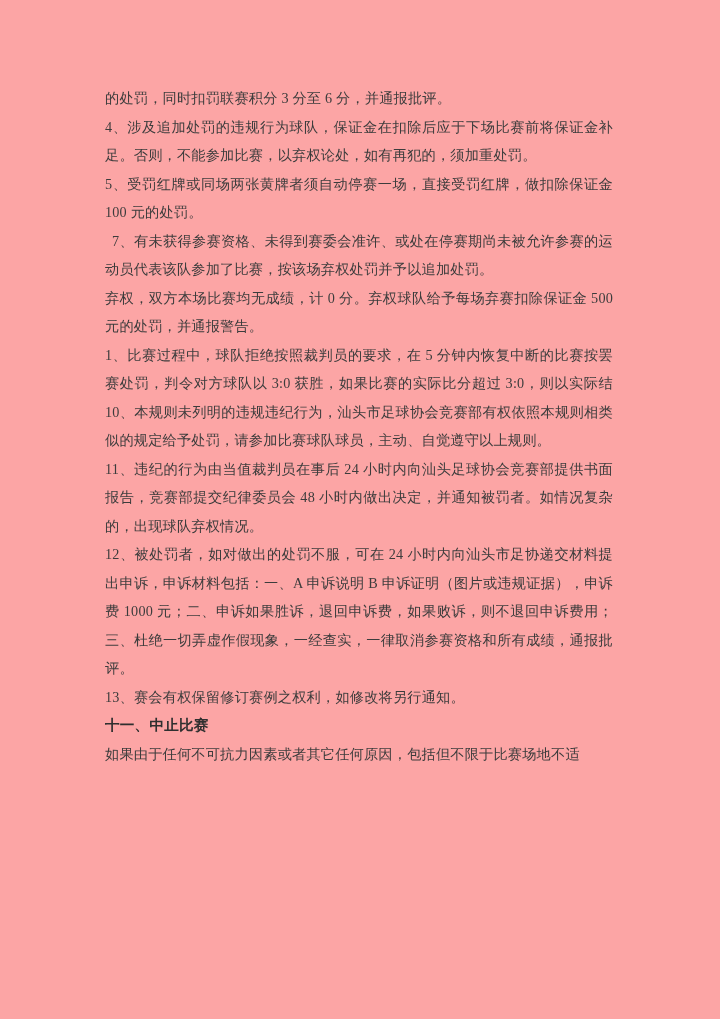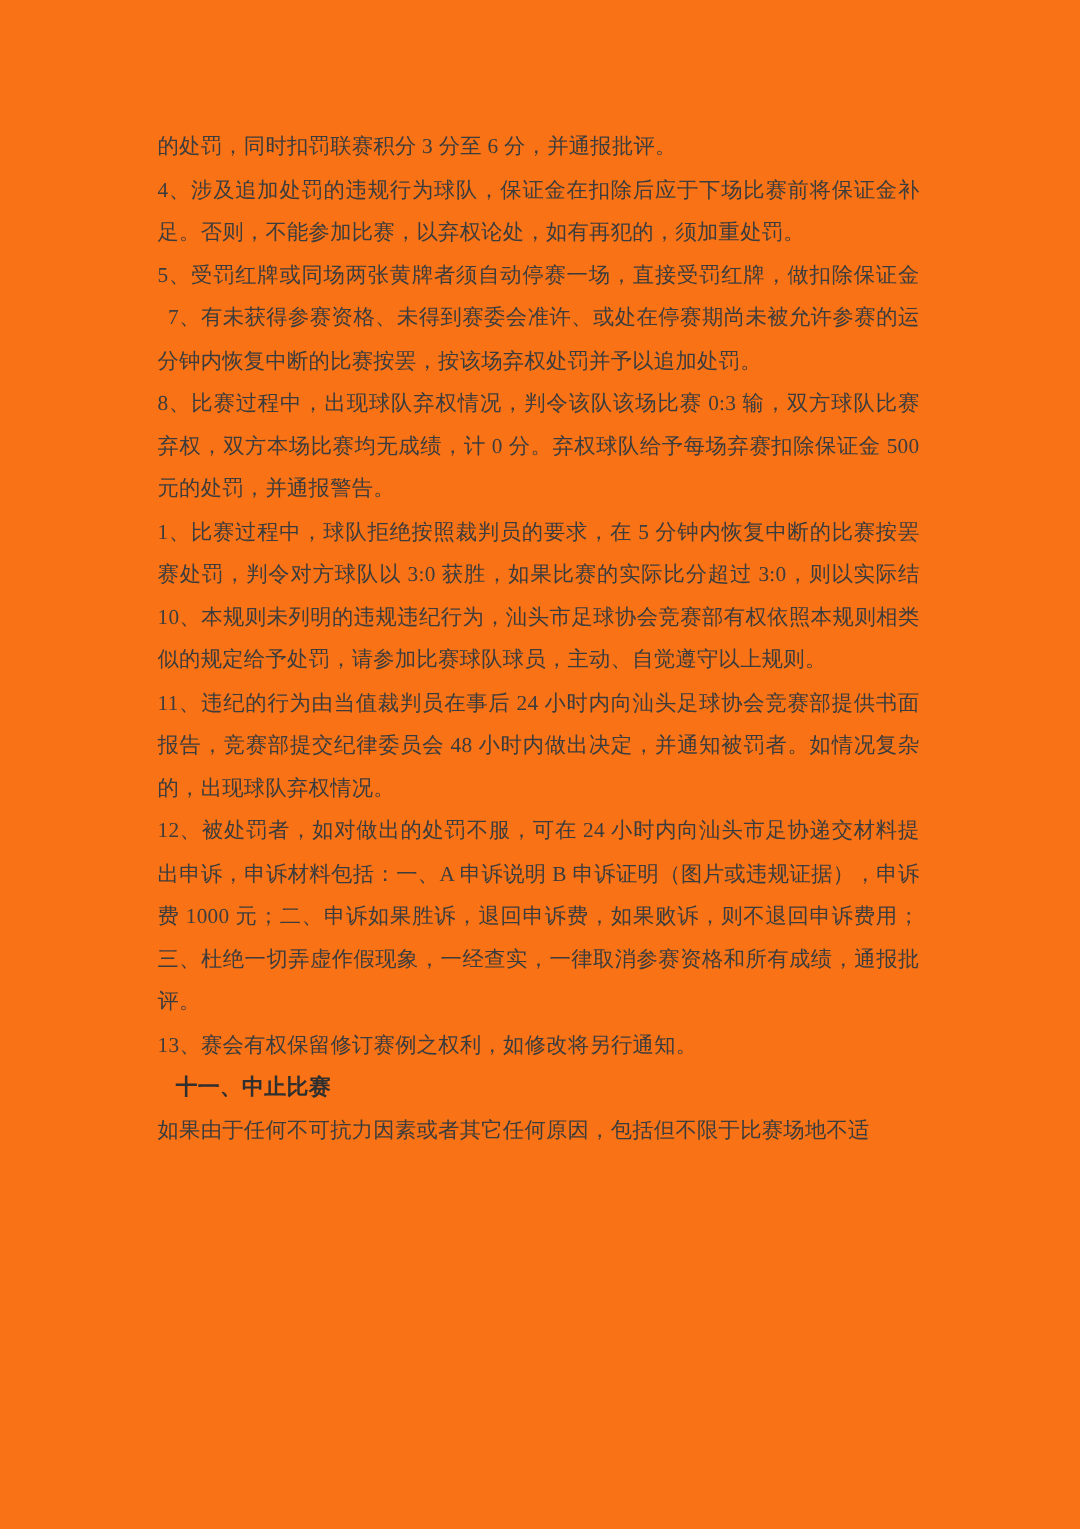--- a/index.html
+++ b/index.html
@@ -12,21 +12,21 @@
     height: 1019px;
     position: relative;
     overflow: hidden;
     font-family: "Liberation Serif", "DejaVu Serif", serif;
   }
   .page {
     position: absolute;
     left: 0; top: 0;
     width: 720px;
     height: 1019px;
-    background: #f97316;
+    background: #fca5a5;
   }
   .content {
     position: absolute;
     left: 105px;
     top: 84px;
     width: 508px;
   }
   .para { margin: 0; padding: 0; }
   .line {
     font-size: 14.2px;
@@ -42,45 +42,44 @@
     text-align-last: justify;
   }
   .line.indent {
     padding-left: 7px;
   }
   .line.heading {
     font-family: "Liberation Sans", "DejaVu Sans", sans-serif;
     font-weight: bold;
     color: #2f2f2f;
     font-size: 14.6px;
-    margin-left: 12px;
   }
 </style>
 </head>
 <body>
 
 <div class="page">
   <div class="content" id="doc-content">
 
   <div class="para">
         <div class="line">的处罚，同时扣罚联赛积分 3 分至 6 分，并通报批评。</div>
       </div>
       <div class="para">
         <div class="line justify">4、涉及追加处罚的违规行为球队，保证金在扣除后应于下场比赛前将保证金补</div>
         <div class="line">足。否则，不能参加比赛，以弃权论处，如有再犯的，须加重处罚。</div>
       </div>
       <div class="para">
         <div class="line justify">5、受罚红牌或同场两张黄牌者须自动停赛一场，直接受罚红牌，做扣除保证金</div>
+        <div class="line">100 元的处罚。</div>
       </div>
       <div class="para">
         <div class="line justify indent">7、有未获得参赛资格、未得到赛委会准许、或处在停赛期尚未被允许参赛的运</div>
-        <div class="line">分钟内恢复中断的比赛按罢，按该场弃权处罚并予以追加处罚。</div>
+        <div class="line">动员代表该队参加了比赛，按该场弃权处罚并予以追加处罚。</div>
       </div>
       <div class="para">
-        <div class="line justify">8、比赛过程中，出现球队弃权情况，判令该队该场比赛 0:3 输，双方球队比赛</div>
         <div class="line justify">弃权，双方本场比赛均无成绩，计 0 分。弃权球队给予每场弃赛扣除保证金 500</div>
         <div class="line">元的处罚，并通报警告。</div>
       </div>
       <div class="para">
         <div class="line justify">1、比赛过程中，球队拒绝按照裁判员的要求，在 5 分钟内恢复中断的比赛按罢</div>
         <div class="line justify">赛处罚，判令对方球队以 3:0 获胜，如果比赛的实际比分超过 3:0，则以实际结</div>
       </div>
       <div class="para">
         <div class="line justify">10、本规则未列明的违规违纪行为，汕头市足球协会竞赛部有权依照本规则相类</div>
         <div class="line">似的规定给予处罚，请参加比赛球队球员，主动、自觉遵守以上规则。</div>

